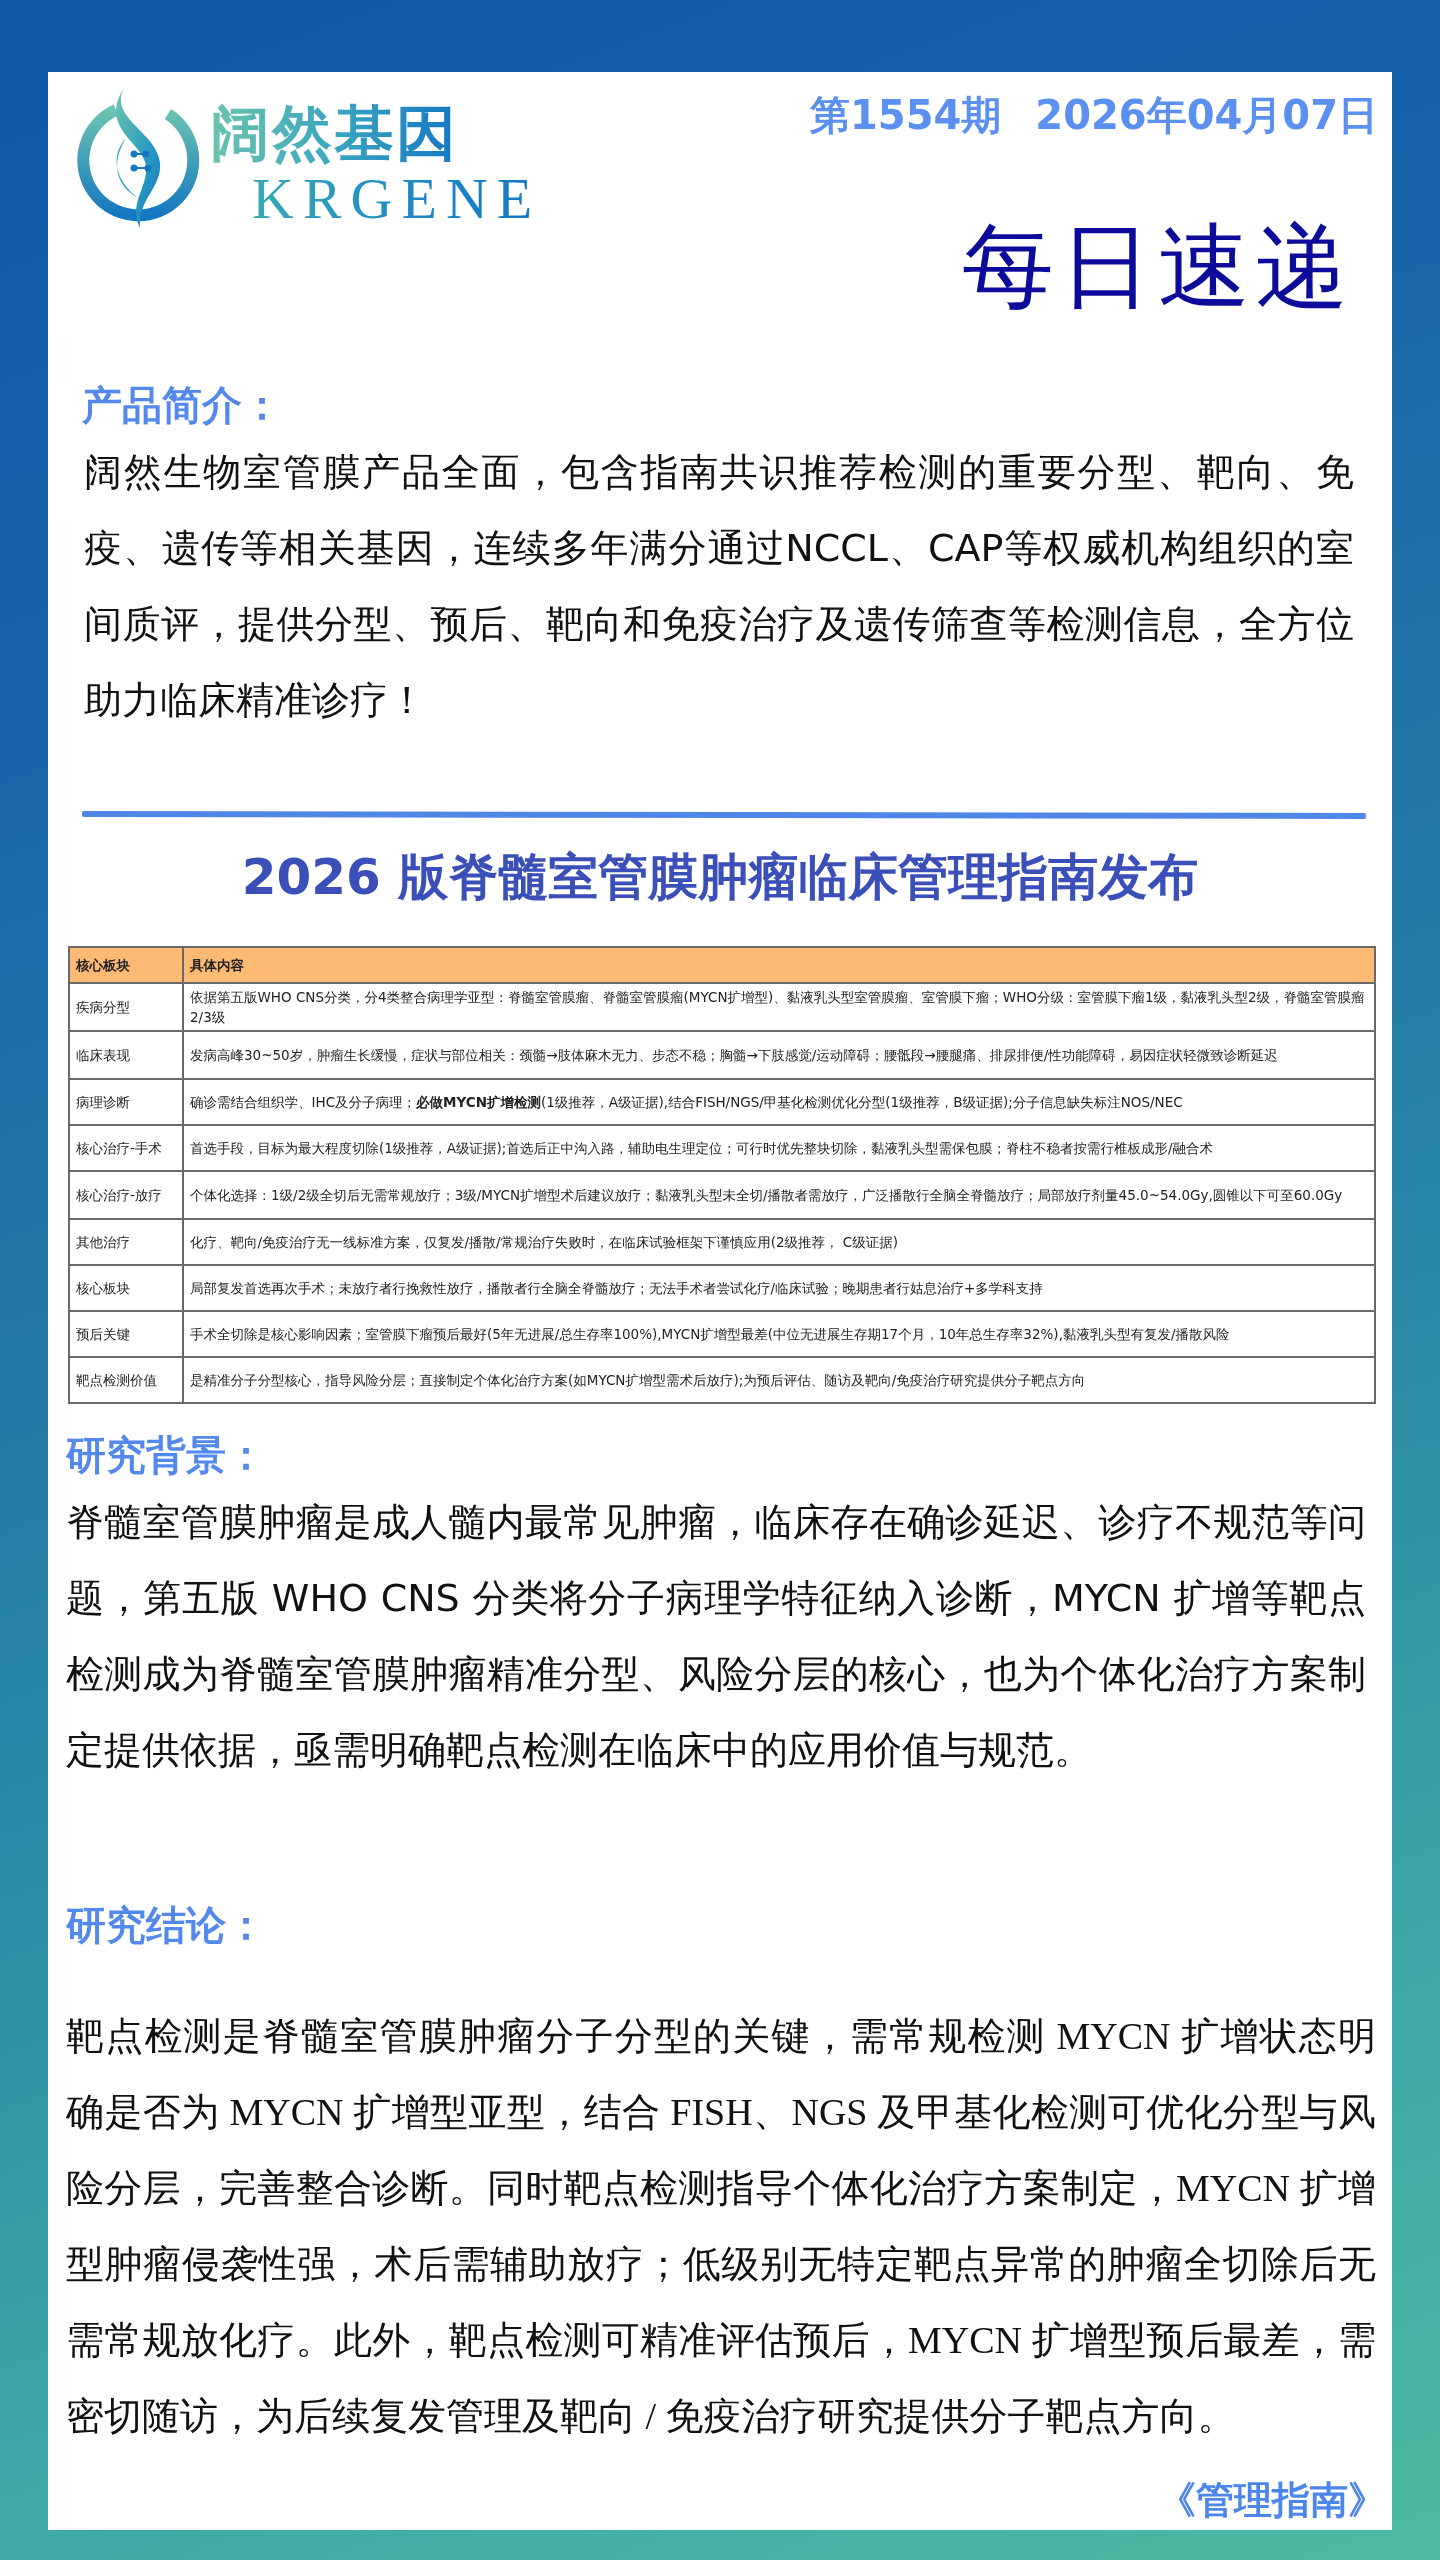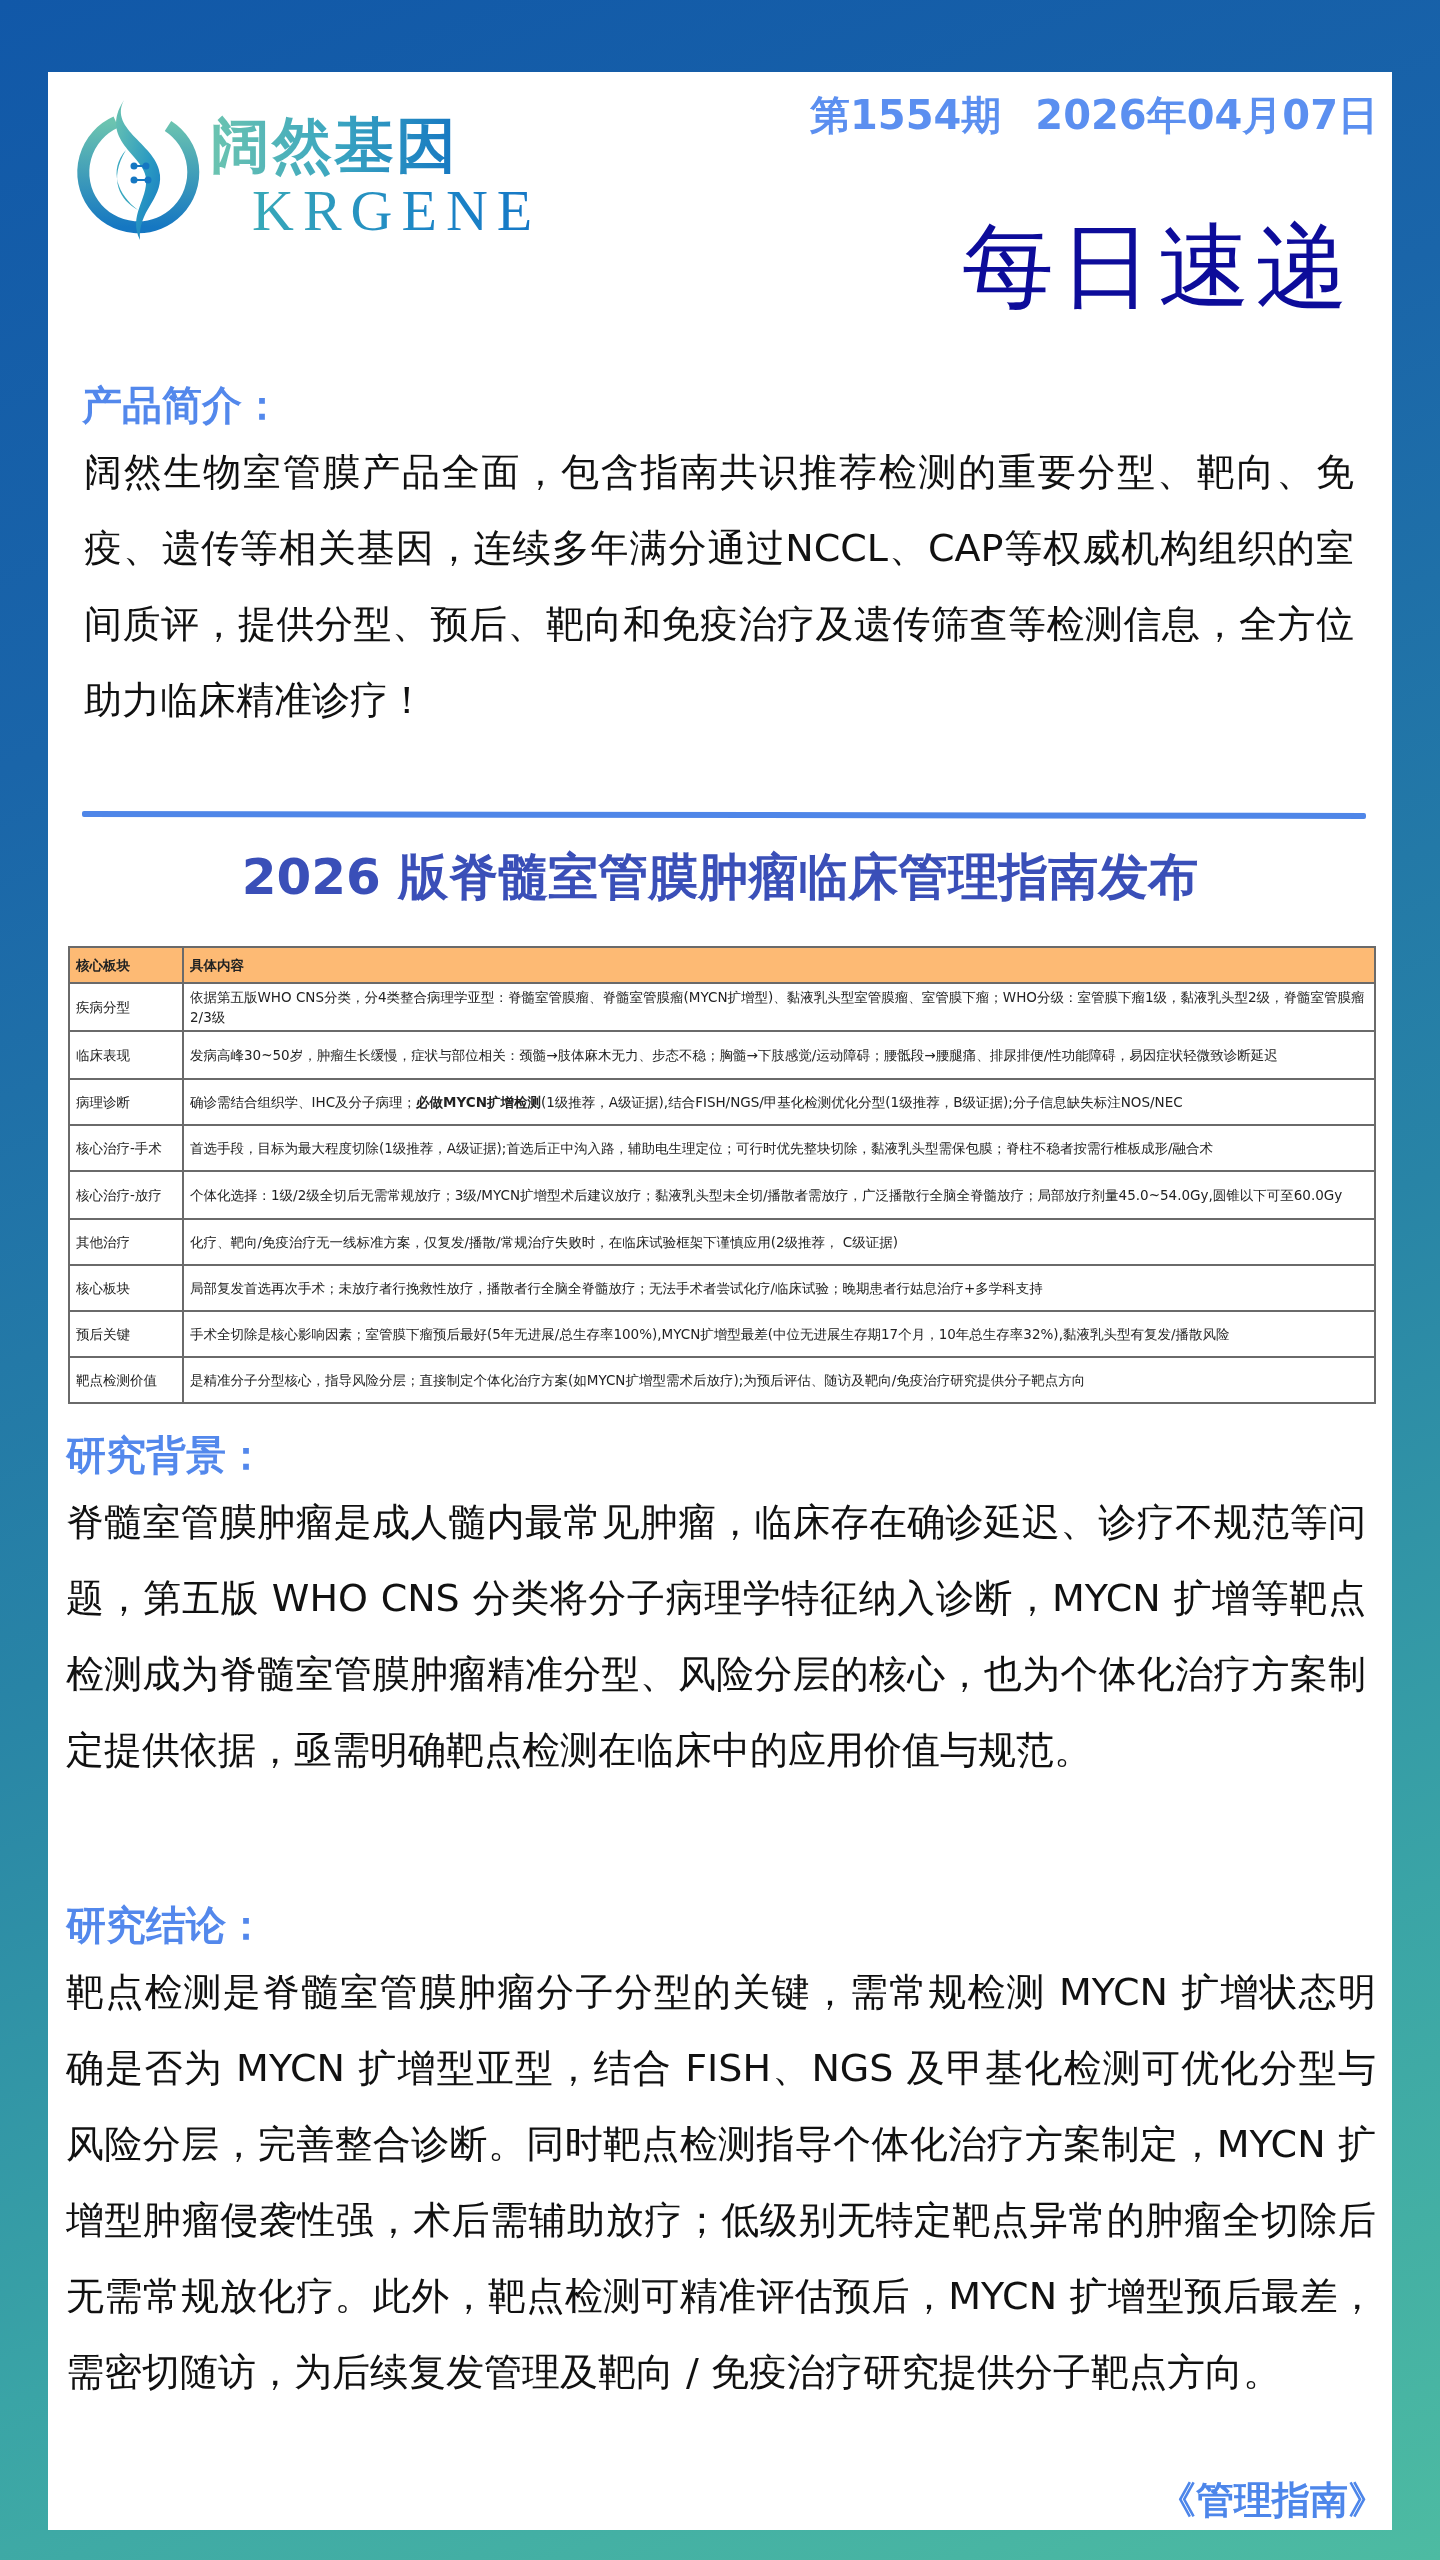--- a/index.html
+++ b/index.html
@@ -7,21 +7,21 @@
     width: 1440px; height: 2560px; overflow: hidden;
     background: linear-gradient(160deg, #1158a8 0%, #1a65a9 25%, #2884a6 55%, #3aa4a6 78%, #4dbba2 100%);
     font-family: "DejaVu Sans", "Liberation Sans", sans-serif;
     position: relative;
   }
   .card {
     position: absolute; left: 48px; top: 72px; width: 1344px; height: 2458px;
     background: #ffffff;
   }
   
-  .logo { position: absolute; left: 20px; top: 28px; width: 410px; height: 145px; }
+  .logo { position: absolute; left: 20px; top: 16px; width: 410px; height: 145px; }
   .logo-mark { position: absolute; left: 0; top: 0; width: 135px; height: 145px; }
   .logo-cn {
     position: absolute; left: 142px; top: 12px;
     font-size: 60px; font-weight: bold; letter-spacing: 2px; line-height: 66px;
     background: linear-gradient(90deg, #6cc4b0 0%, #3ba6c0 50%, #1577c2 100%);
     -webkit-background-clip: text; background-clip: text; color: transparent;
     font-family: "DejaVu Sans", sans-serif;
   }
   .logo-en {
     position: absolute; left: 142px; top: 80px;
@@ -171,16 +171,16 @@
         <td class="k">靶点检测价值</td>
         <td>是精准分子分型核心，指导风险分层；直接制定个体化治疗方案(如MYCN扩增型需术后放疗);为预后评估、随访及靶向/免疫治疗研究提供分子靶点方向</td>
       </tr>
     </tbody>
   </table>
 
   <div class="sec-title" style="left:18px; top:1358px;">研究背景：</div>
   <div class="para" style="left:18px; top:1412px; width:1300px;">脊髓室管膜肿瘤是成人髓内最常见肿瘤，临床存在确诊延迟、诊疗不规范等问题，第五版 WHO CNS 分类将分子病理学特征纳入诊断，MYCN 扩增等靶点检测成为脊髓室管膜肿瘤精准分型、风险分层的核心，也为个体化治疗方案制定提供依据，亟需明确靶点检测在临床中的应用价值与规范。</div>
 
   <div class="sec-title" style="left:18px; top:1828px;">研究结论：</div>
-  <div class="para" style="left:18px; top:1882px; width:1310px;">靶点检测是脊髓室管膜肿瘤分子分型的关键，需常规检测 MYCN 扩增状态明确是否为 MYCN 扩增型亚型，结合 FISH、NGS 及甲基化检测可优化分型与风险分层，完善整合诊断。同时靶点检测指导个体化治疗方案制定，MYCN 扩增型肿瘤侵袭性强，术后需辅助放疗；低级别无特定靶点异常的肿瘤全切除后无需常规放化疗。此外，靶点检测可精准评估预后，MYCN 扩增型预后最差，需密切随访，为后续复发管理及靶向 / 免疫治疗研究提供分子靶点方向。</div>
+  <div class="para" style="left:18px; top:1926px; width:1310px;font-family:Liberation Serif, serif;">靶点检测是脊髓室管膜肿瘤分子分型的关键，需常规检测 MYCN 扩增状态明确是否为 MYCN 扩增型亚型，结合 FISH、NGS 及甲基化检测可优化分型与风险分层，完善整合诊断。同时靶点检测指导个体化治疗方案制定，MYCN 扩增型肿瘤侵袭性强，术后需辅助放疗；低级别无特定靶点异常的肿瘤全切除后无需常规放化疗。此外，靶点检测可精准评估预后，MYCN 扩增型预后最差，需密切随访，为后续复发管理及靶向 / 免疫治疗研究提供分子靶点方向。</div>
 
   <div class="footer-ref">《管理指南》</div>
 </div>
 
 </body></html>

